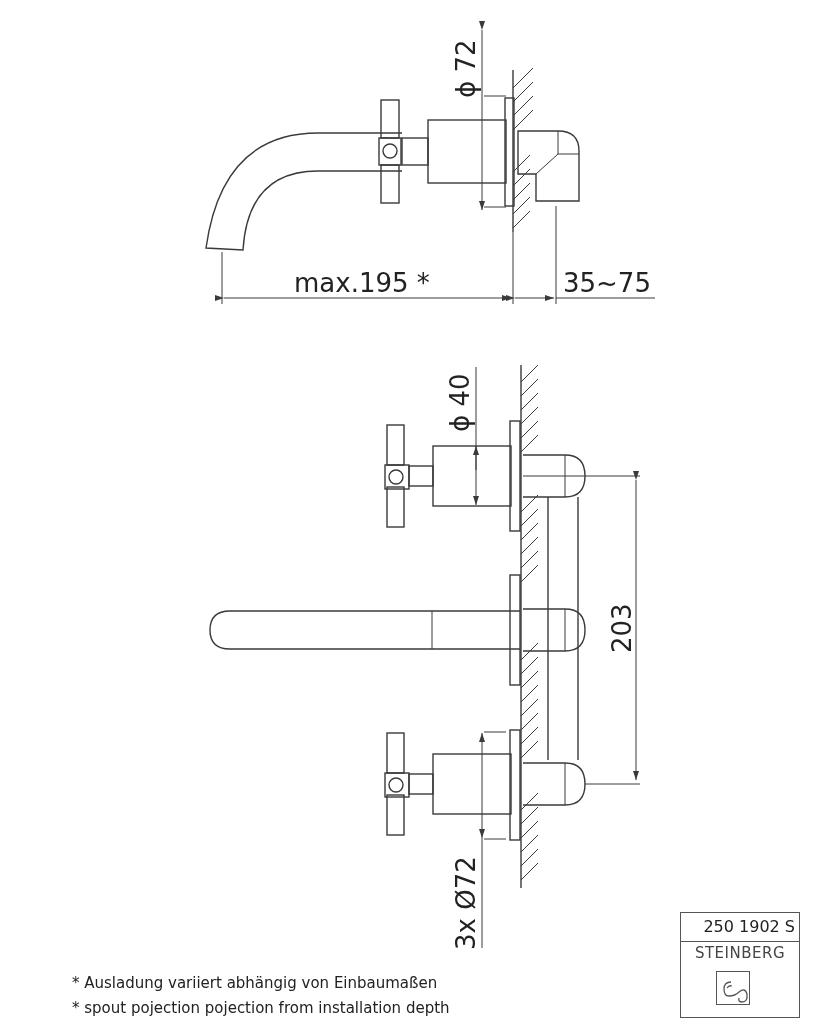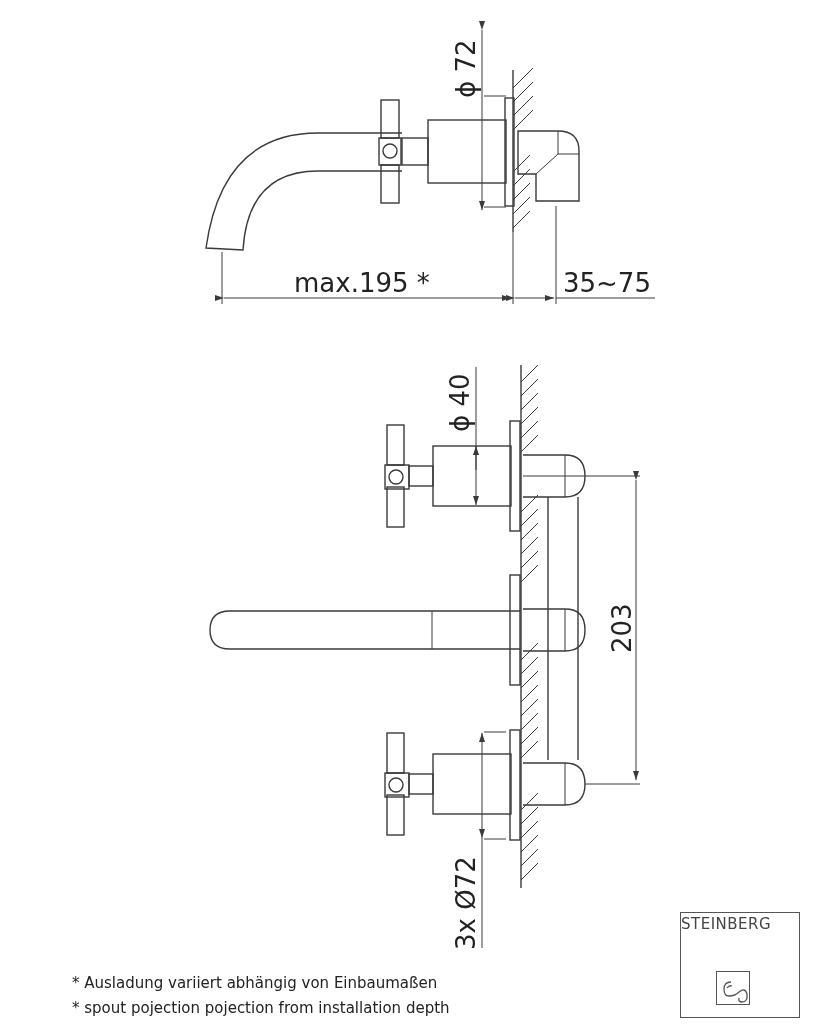--- a/index.html
+++ b/index.html
@@ -5,21 +5,21 @@
   html, body { margin:0; padding:0; background:#ffffff; }
   body { width:824px; height:1024px; position:relative; overflow:hidden; font-family:"DejaVu Sans", sans-serif; }
   svg { position:absolute; left:0; top:0; }
   .ln { stroke:#3a3a3a; stroke-width:1.4; fill:none; }
   .thin { stroke:#3a3a3a; stroke-width:1; fill:none; }
   .hatch { stroke:#3a3a3a; stroke-width:1; }
   .dimtext { font-family:"DejaVu Sans", sans-serif; fill:#222; }
   .note { position:absolute; left:72px; font-size:15px; color:#222; font-family:"DejaVu Sans", sans-serif; white-space:nowrap; }
   .titlebox { position:absolute; left:680px; top:912px; width:120px; height:106px; border:1.5px solid #555; box-sizing:border-box; }
   .tb-code { height:28px; border-bottom:1.5px solid #555; text-align:right; padding-right:4px; font-size:16px; line-height:28px; color:#222; font-family:"DejaVu Sans", sans-serif; }
-  .tb-brand { font-size:15px; color:#444; margin-top:2px; letter-spacing:0.5px; font-family:"DejaVu Sans", sans-serif; }
+  .tb-brand { text-align:center; font-size:15px; color:#444; margin-top:2px; letter-spacing:0.5px; font-family:"DejaVu Sans", sans-serif; }
   .tb-logo { position:absolute; left:35px; top:58px; width:34px; height:34px; border:1.5px solid #555; box-sizing:border-box; }
 </style>
 </head>
 <body>
 
 <svg width="824" height="1024" viewBox="0 0 824 1024">
   <defs>
     <marker id="arr" markerWidth="10" markerHeight="8" refX="9" refY="4" orient="auto" markerUnits="userSpaceOnUse">
       <path d="M0,1 L9,4 L0,7 Z" fill="#3a3a3a"></path>
     </marker>
@@ -163,20 +163,21 @@
     <text class="dimtext" font-size="26" transform="translate(631,653) rotate(-90)">
       <tspan>203</tspan>
     </text>
   </g>
 </svg>
 
 <div class="note" style="top:974px;">* Ausladung variiert abhängig von Einbaumaßen</div>
 <div class="note" style="top:999px;">* spout pojection pojection from installation depth</div>
 
 <div class="titlebox">
+  <div class="tb-code">250 1902 S</div>
   <div class="tb-brand">STEINBERG</div>
   <div class="tb-logo">
     <svg width="34" height="34" viewBox="0 0 34 34" style="position:absolute;left:0;top:0;">
       <path d="M14,10 Q7,10 7,17 Q7,24 12,24 Q18,24 22,20 Q28,15 30,22 Q31,30 25,30 Q21,30 22,26" fill="none" stroke="#555" stroke-width="1.3"></path>
       <path d="M10,16 Q12,13 15,14" fill="none" stroke="#555" stroke-width="1.3"></path>
     </svg>
   </div>
 </div>
 
 </body></html>

